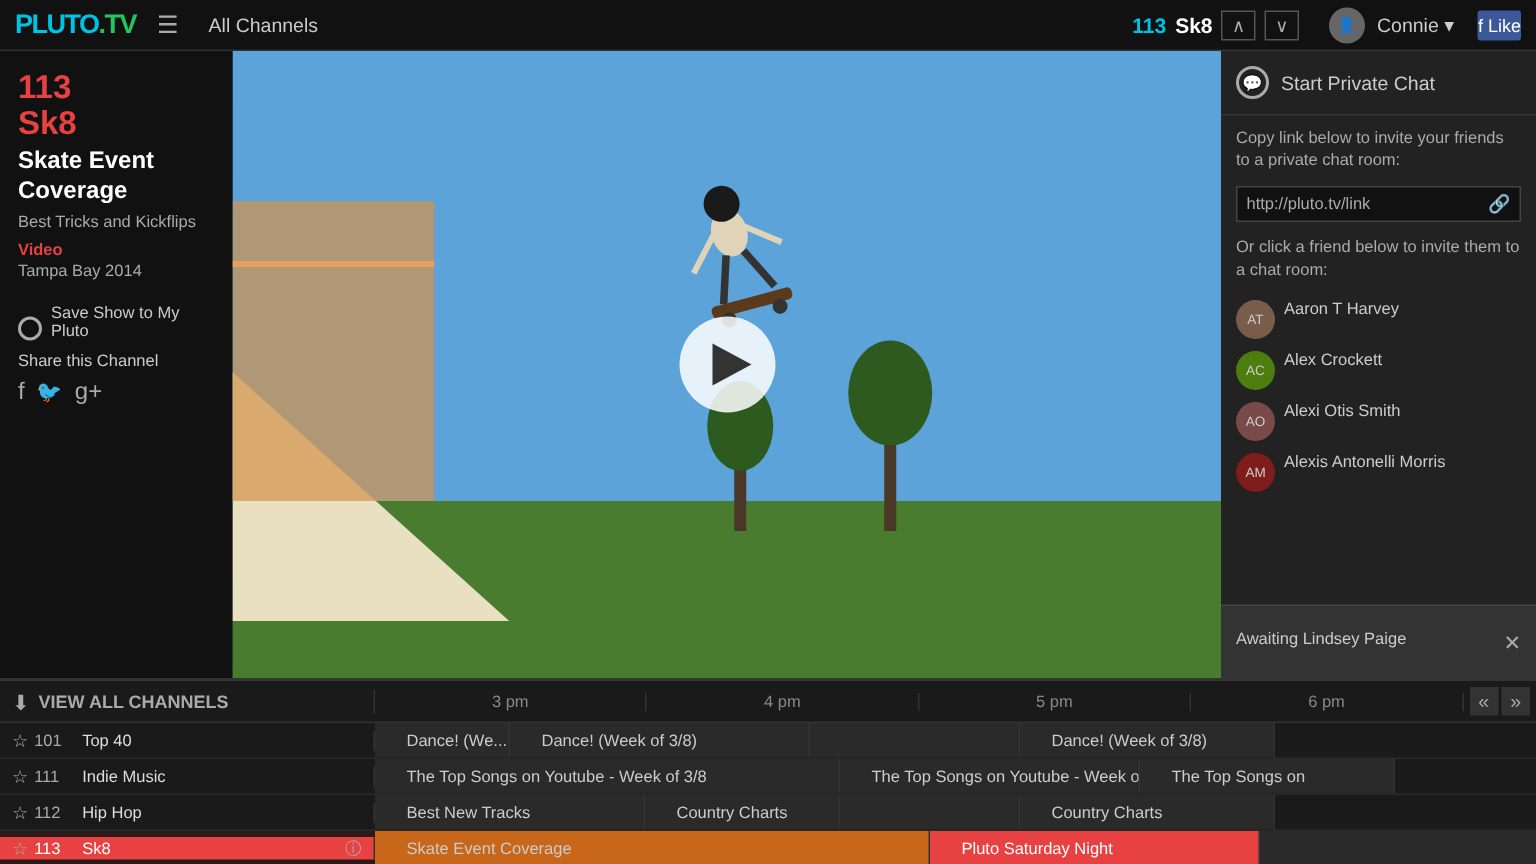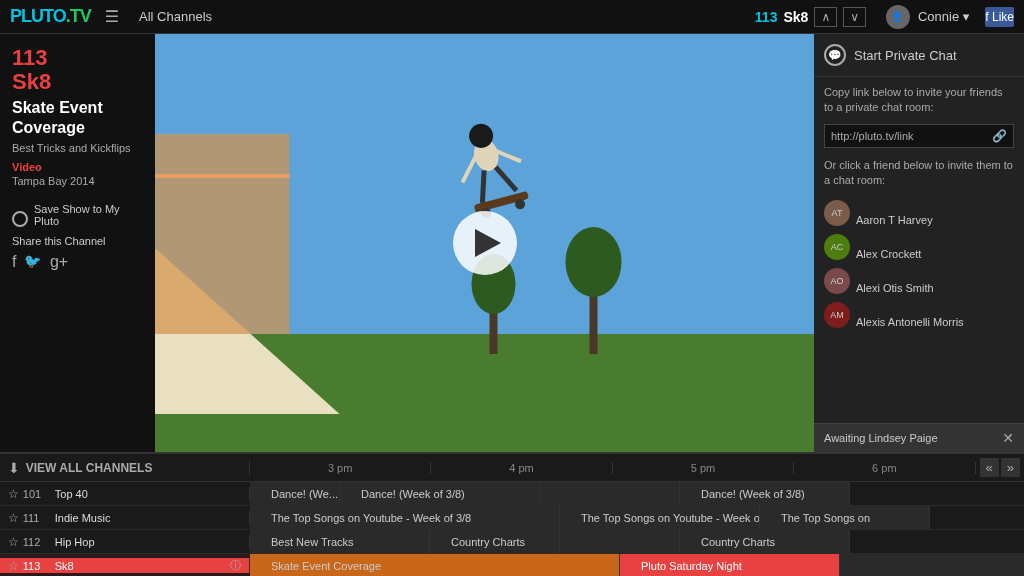--- a/index.html
+++ b/index.html
@@ -282,21 +282,21 @@
       margin-bottom: 8px;
       line-height: 1.4;
     }
     .friend-list {
       display: flex;
       flex-direction: column;
       gap: 2px;
     }
     .friend-item {
       display: flex;
-      align-items: flex-end;
+      align-items: flex-start;
       gap: 6px;
       padding: 3px 0;
       cursor: pointer;
     }
     .friend-avatar {
       width: 26px;
       height: 26px;
       border-radius: 50%;
       background: #555;
       flex-shrink: 0;
@@ -306,23 +306,23 @@
       font-size: 9px;
       color: #ccc;
       overflow: hidden;
     }
     .friend-name {
       color: #ccc;
       font-size: 11px;
     }
     .awaiting-bar {
       background: #333;
-      padding: 6px 10px;
-      display: flex;
-      align-items: center;
+      padding: 16px 10px;
+      display: flex;
+      align-items: flex-start;
       justify-content: space-between;
       border-top: 1px solid #444;
     }
     .awaiting-text {
       color: #ccc;
       font-size: 11px;
     }
     .awaiting-close {
       color: #aaa;
       cursor: pointer;
@@ -362,21 +362,20 @@
       font-size: 12px;
       font-weight: bold;
       cursor: pointer;
     }
     .timeline-header {
       flex: 1;
       display: flex;
       align-items: center;
       position: relative;
       overflow: hidden;
-      justify-content: center;
     }
     .time-slot {
       flex: 1;
       text-align: center;
       color: #888;
       font-size: 11px;
       border-right: 1px solid #333;
       height: 100%;
       display: flex;
       align-items: center;

